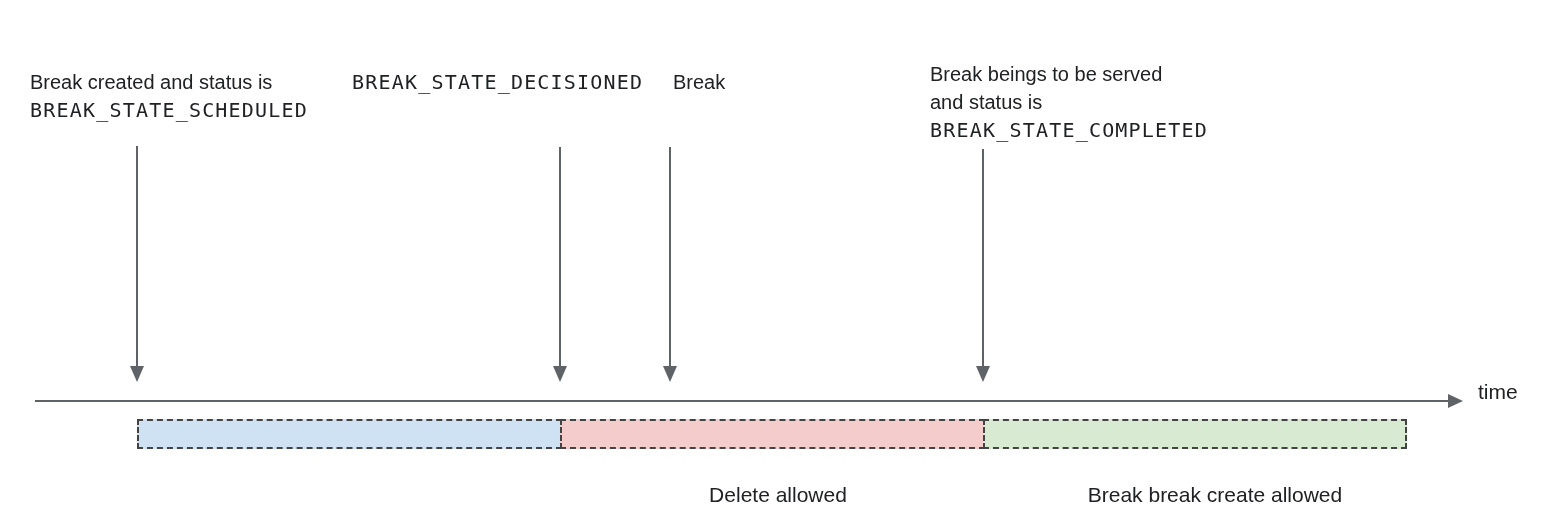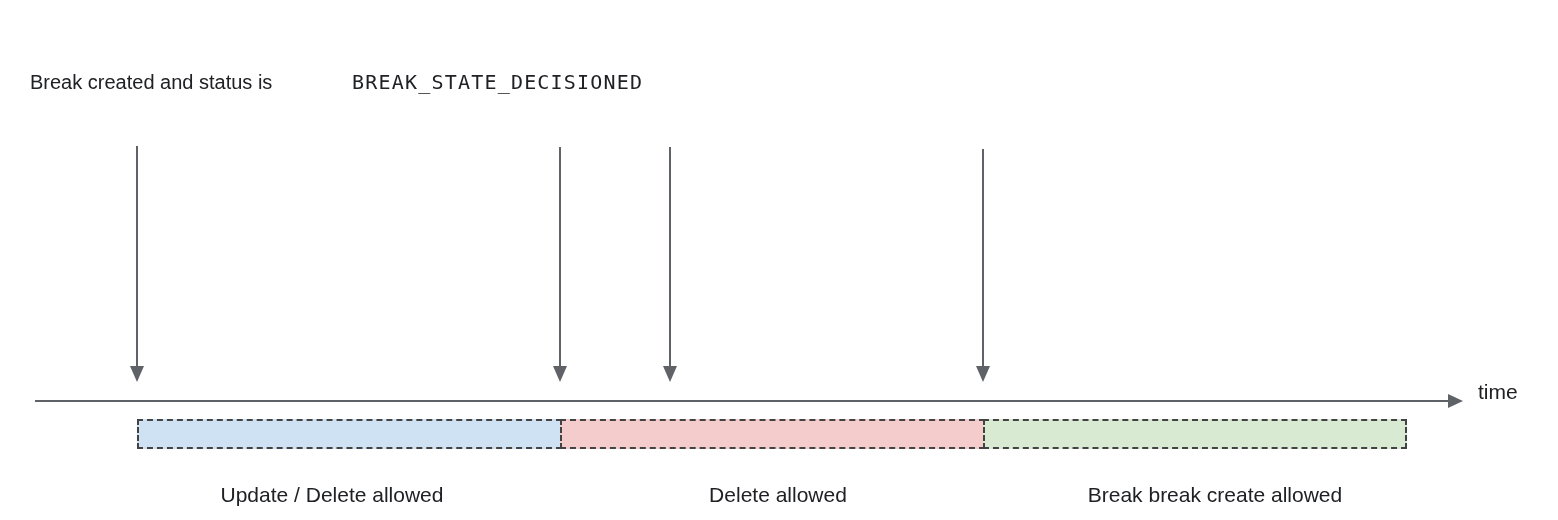--- a/index.html
+++ b/index.html
@@ -106,29 +106,36 @@
   #segment-label-2 { left: 778px; }
   #segment-label-3 { left: 1215px; }
 </style>
 </head>
 <body>
 
 <div class="canvas">
 
   <div class="annotation" id="annotation-1">
     <span class="line">Break created and status is</span>
+    <span class="code">BREAK_STATE_SCHEDULED</span>
   </div>
 
   <div class="annotation" id="annotation-2">
     <span class="code">BREAK_STATE_DECISIONED</span>
   </div>
 
   <div class="annotation" id="annotation-3">
+    <span class="line">Break</span>
   </div>
 
+  <div class="annotation" id="annotation-4">
+    <span class="line">Break beings to be served</span>
+    <span class="line">and status is</span>
+    <span class="code">BREAK_STATE_COMPLETED</span>
+  </div>
 
   <div class="varrow" id="arrow-1">
     <div class="shaft"></div>
     <div class="head"></div>
   </div>
   <div class="varrow" id="arrow-2">
     <div class="shaft"></div>
     <div class="head"></div>
   </div>
   <div class="varrow" id="arrow-3">
@@ -141,17 +148,16 @@
   </div>
 
   <div class="timeline-line"></div>
   <div class="timeline-head"></div>
   <div class="time-label">time</div>
 
   <div class="segment" id="segment-1" style="background-color: rgb(207, 226, 243);"></div>
   <div class="segment" id="segment-2" style="background-color: rgb(244, 204, 204);"></div>
   <div class="segment" id="segment-3" style="background-color: rgb(217, 234, 211);"></div>
 
-  <div class="segment-label" id="segment-label-1">Update / Delete allowed</div>
   <div class="segment-label" id="segment-label-2">Delete allowed</div>
   <div class="segment-label" id="segment-label-3">Break break create allowed</div>
 
 </div>
 
 </body></html>

